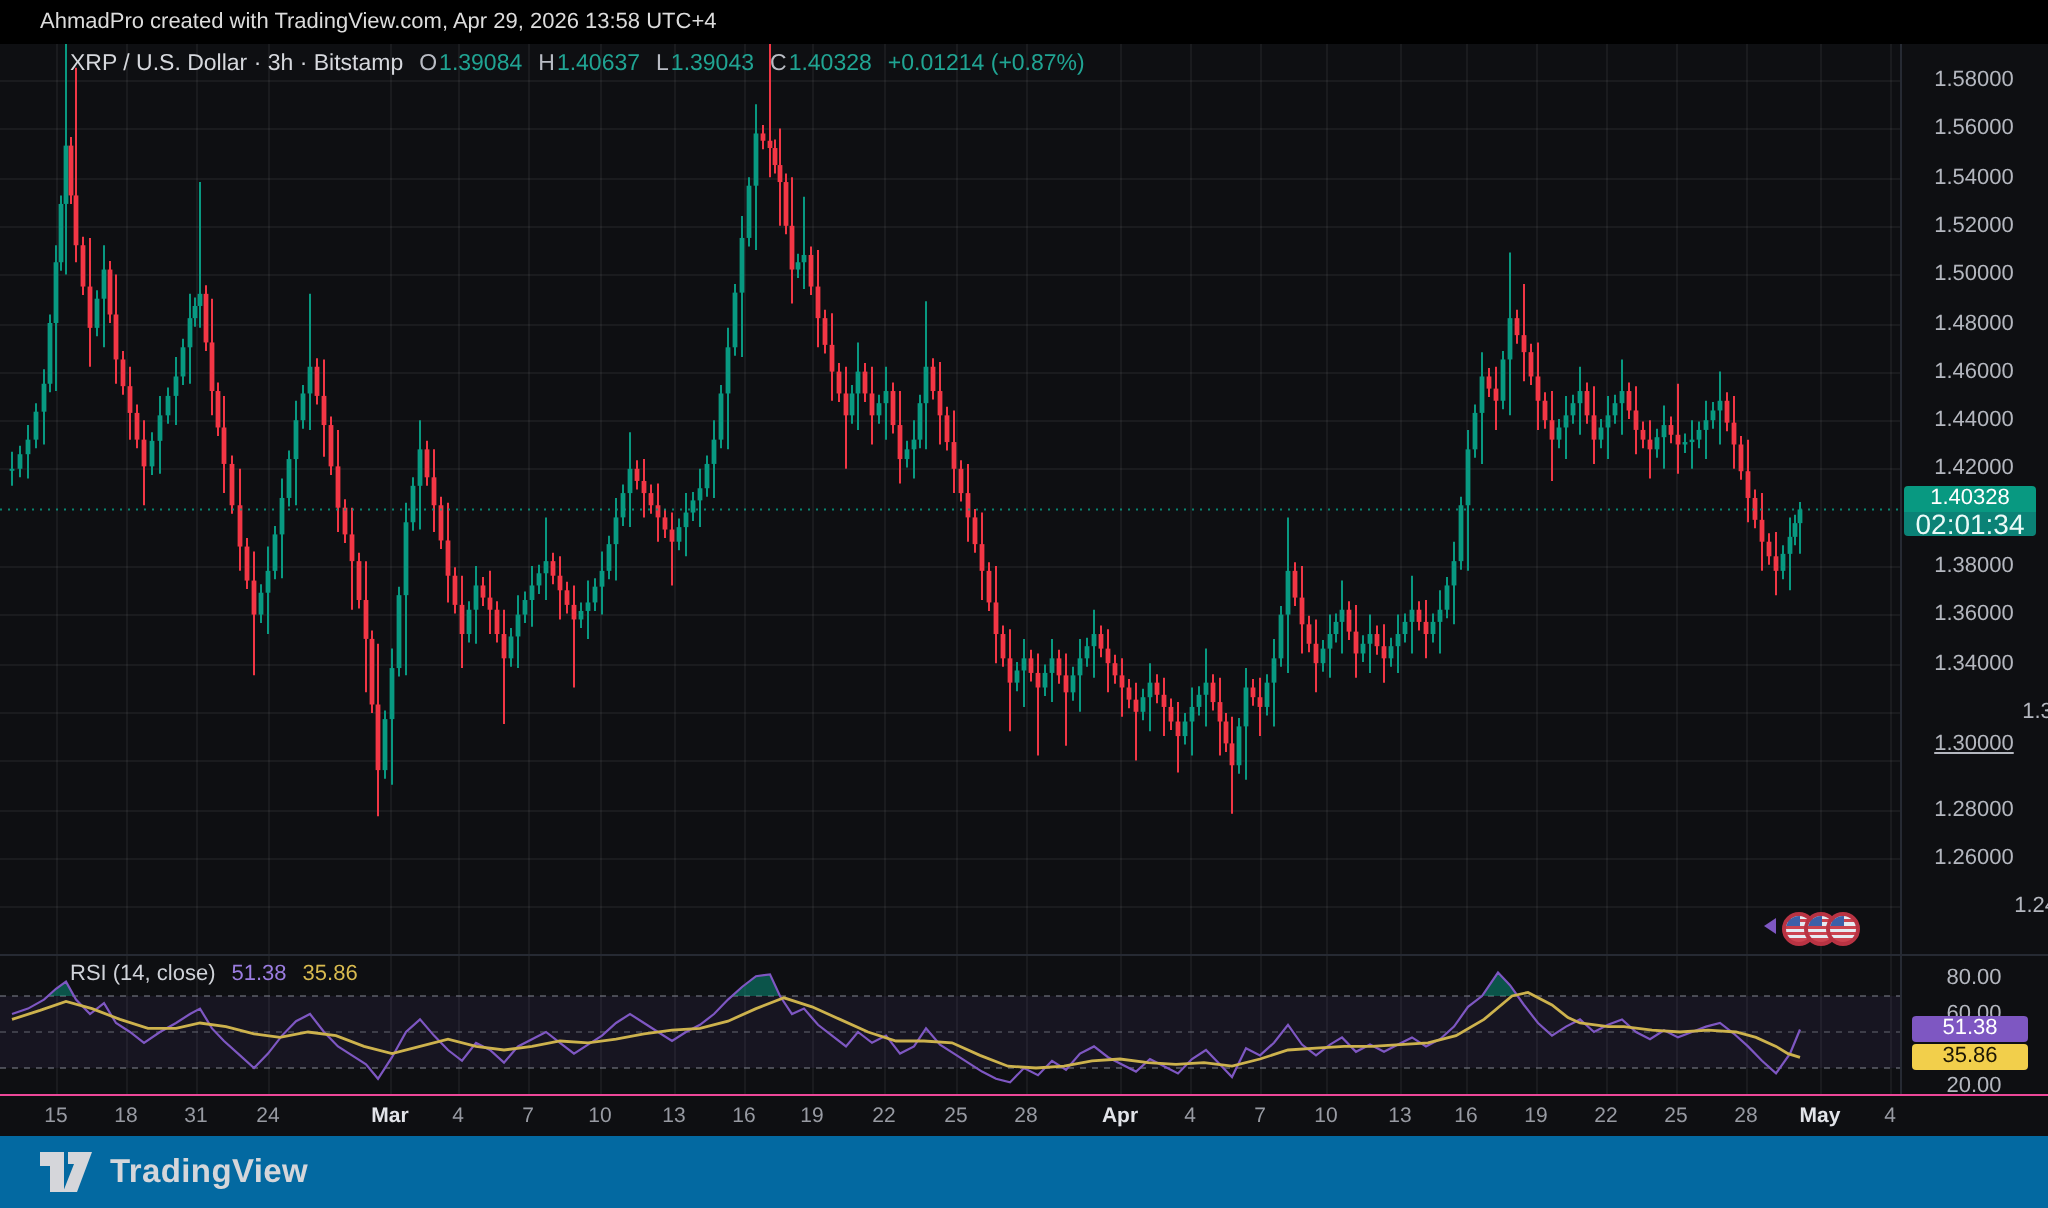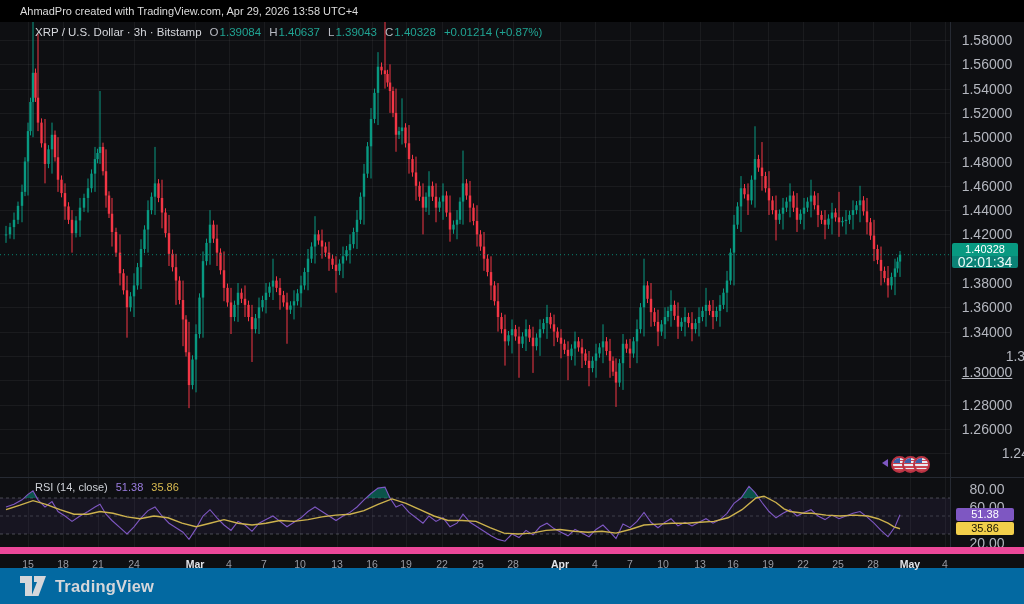--- a/index.html
+++ b/index.html
@@ -15,22 +15,22 @@
   .legend{position:absolute;left:35px;top:26px;font-size:11.5px;color:#d6d8dd;white-space:nowrap;z-index:6;}
   .legend .lab{color:#b9bcc4;margin-left:8px;}
   .legend .val{color:#20a493;margin-left:1px;}
   .legend .chg{color:#20a493;margin-left:8px;}
   
   .rsi-legend{position:absolute;left:35px;top:481px;font-size:11px;color:#cfd2d8;white-space:nowrap;z-index:6;}
   .rsi-legend .rv{color:#9b7de0;margin-left:8px;}
   .rsi-legend .mv{color:#d9bb50;margin-left:8px;}
   
   .price-axis{position:absolute;left:950px;top:22px;width:74px;height:525px;z-index:4;}
-  .tick{position:absolute;left:0;width:74px;text-align:center;font-size:14px;color:#b4b7bf;line-height:12px;}
-  .time-axis{position:absolute;left:0;top:547px;width:1024px;height:21px;border-top:7px solid #ec4899;box-sizing:border-box;z-index:4;}
+  .tick{position:absolute;left:0;width:74px;text-align:center;font-size:11px;color:#b4b7bf;line-height:12px;}
+  .time-axis{position:absolute;left:0;top:547px;width:1024px;height:21px;border-top:1px solid #ec4899;box-sizing:border-box;z-index:4;}
   .ttick{position:absolute;top:4px;width:36px;margin-left:-18px;text-align:center;font-size:10.5px;color:#989ba3;}
   .ttick.major{color:#e2e4e9;font-weight:700;}
   
   .price-label{position:absolute;left:952px;top:243px;width:66px;z-index:7;border-radius:2px;overflow:hidden;text-align:center;}
   .price-label .p{background:#089981;color:#fff;font-size:11px;line-height:13px;}
   .price-label .cd{background:#0b8276;color:#eafaf7;font-size:14px;line-height:12px;}
   .rsi-box{position:absolute;left:956px;width:58px;z-index:7;text-align:center;font-size:11px;line-height:13px;border-radius:2px;}
   .rsi-box.purple{top:508px;background:#7e57c2;color:#fff;}
   .rsi-box.yellow{top:522px;background:#f2cf4b;color:#1c1605;}
   
@@ -671,21 +671,21 @@
       <div class="tick" style="top: 376.5px;">1.28000</div>
       <div class="tick" style="top: 400.8px;">1.26000</div>
       <div class="tick" style="top: 425.1px; margin-left: 40px;">1.24000</div>
       <div class="tick" style="top: 461px;">80.00</div>
       <div class="tick" style="top: 479px;">60.00</div>
       <div class="tick" style="top: 515px;">20.00</div>
     </div>
   <div class="time-axis" id="time-axis">
       <div class="ttick" style="left: 28px;">15</div>
       <div class="ttick" style="left: 63px;">18</div>
-      <div class="ttick" style="left: 98px;">21</div>
+      <div class="ttick" style="left: 98px;">31</div>
       <div class="ttick" style="left: 134px;">24</div>
       <div class="ttick major" style="left: 195px;">Mar</div>
       <div class="ttick" style="left: 229px;">4</div>
       <div class="ttick" style="left: 264px;">7</div>
       <div class="ttick" style="left: 300px;">10</div>
       <div class="ttick" style="left: 337px;">13</div>
       <div class="ttick" style="left: 372px;">16</div>
       <div class="ttick" style="left: 406px;">19</div>
       <div class="ttick" style="left: 442px;">22</div>
       <div class="ttick" style="left: 478px;">25</div>

